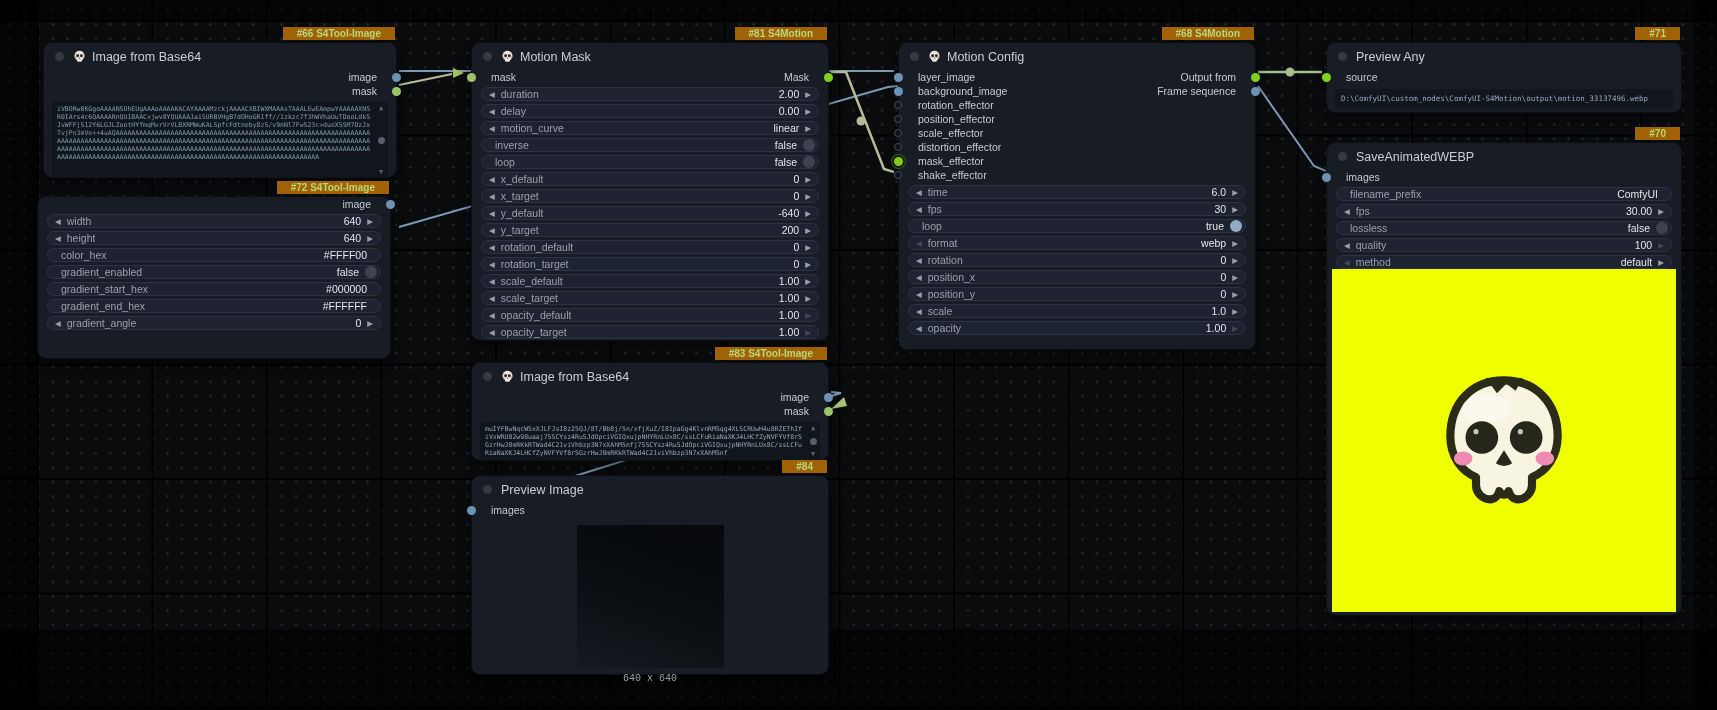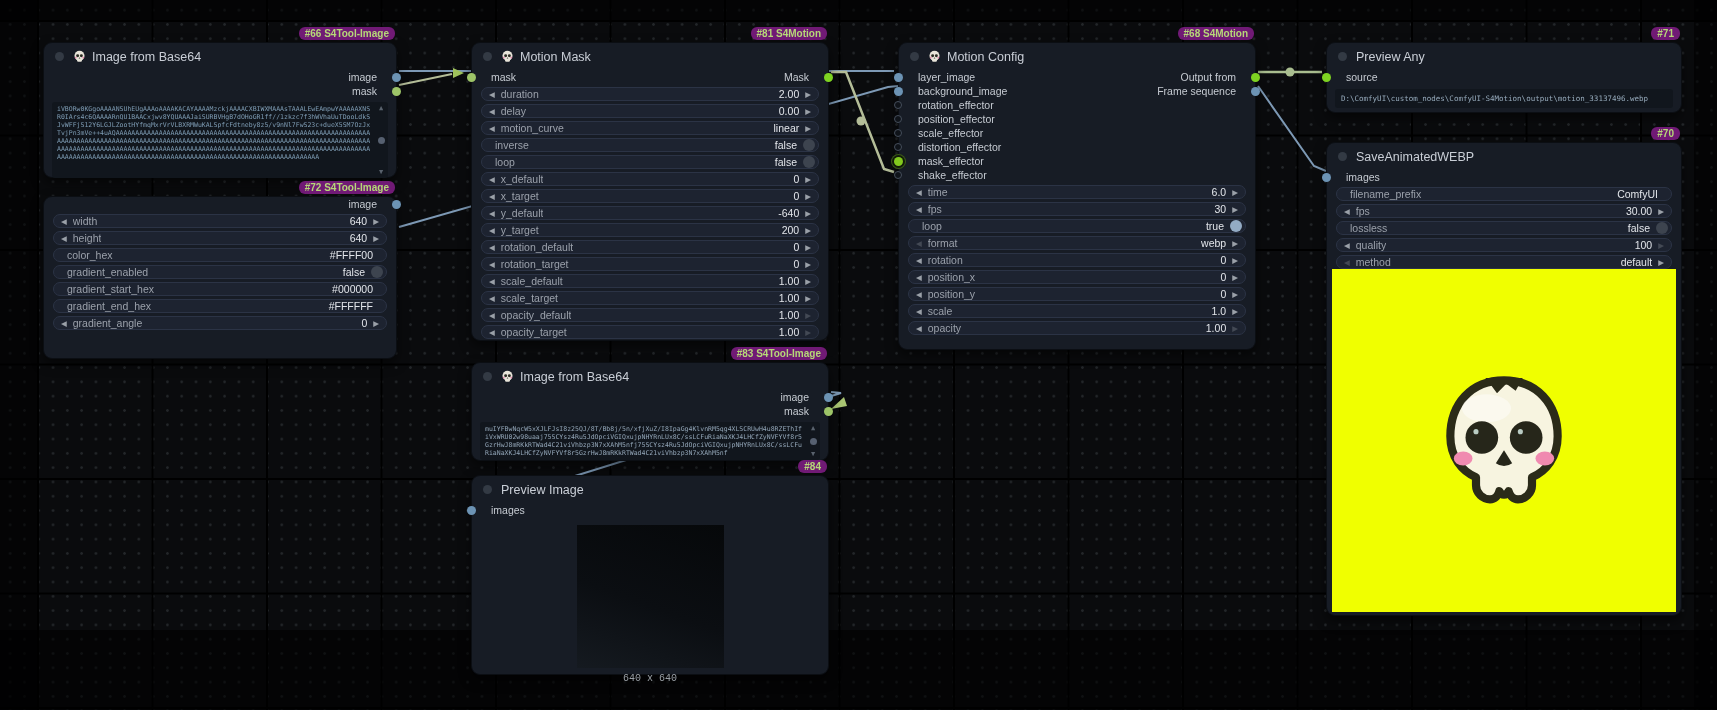--- a/index.html
+++ b/index.html
@@ -11,22 +11,22 @@
       linear-gradient(#000 2px, transparent 2px),
       linear-gradient(90deg, #000 2px, transparent 2px),
       radial-gradient(circle, #232629 1px, rgba(0,0,0,0) 1.6px);
     background-size:114.5px 114.5px,114.5px 114.5px,14.3px 14.3px;
     background-position:37px 20px,37px 20px,3px 3px;
   }
   .shade{position:absolute;background:rgba(0,0,0,.55);z-index:1;}
   #links{position:absolute;left:0;top:0;z-index:2;}
   .node{position:absolute;background:#171c25;border:1px solid #0b0e13;border-radius:9px;
         box-shadow:0 5px 12px rgba(0,0,0,.55);z-index:3;}
-  .badge{position:absolute;right:1px;top:-16px;background:#701a75;color:#b6d878;
-         font-size:10px;font-weight:bold;padding:1px 6px;border-radius:6px;white-space:nowrap;}
+  .badge{position:absolute;right:1px;top:-16px;background:#a16207;color:#b6d878;
+         font-size:10px;font-weight:bold;padding:1px 14px;border-radius:0;white-space:nowrap;}
   .ntitle{display:flex;align-items:center;height:27px;padding:0 11px;color:#c9ced6;font-size:12.5px;}
   .sdot{width:9px;height:9px;border-radius:50%;background:#333a44;margin-right:9px;flex:0 0 auto;}
   .nicon{margin-right:6px;display:flex;flex:0 0 auto;}
   .pins{position:relative;}
   .pin{position:relative;height:14px;display:flex;align-items:center;padding:0 10px;
        font-size:10.5px;color:#c6cbd2;}
   .pin.in .d{position:absolute;left:-5px;}
   .pin.in span.plabel{margin-left:9px;}
   .pin.out{justify-content:flex-end;}
   .pin.out .d{position:absolute;right:-5px;}
@@ -123,21 +123,21 @@
     <div class="b64" style="height:76px;">
       <span>iVBORw0KGgoAAAANSUhEUgAAAoAAAAKACAYAAAAMzckjAAAACXBIWXMAAAsTAAALEwEAmpwYAAAAAXNSR0IArs4c6QAAAARnQU1BAACxjwv8YQUAAAJaiSURBVHgB7dOHoGR1ff//1zkzc7f3hWVhaUuTDooLdkSJvWFFjS12Y6LGJLZootHYfmqMxrVrVLBXRMWuKALSpfcFdtneby8z5/v9nNl7FwS23c+dueX5SM7OzJxTvjPn3mVe++4uAQAAAAAAAAAAAAAAAAAAAAAAAAAAAAAAAAAAAAAAAAAAAAAAAAAAAAAAAAAAAAAAAAAAAAAAAAAAAAAAAAAAAAAAAAAAAAAAAAAAAAAAAAAAAAAAAAAAAAAAAAAAAAAAAAAAAAAAAAAAAAAAAAAAAAAAAAAAAAAAAAAAAAAAAAAAAAAAAAAAAAAAAAAAAAAAAAAAAAAAAAAAAAAAAAAAAAAAAAAAAAAAAAAAAAAAAAAAAAAAAAAAAAAAAAAAAAAAAAAAAAAAAAAAAAAAAAAAAAAAAAAAAAAAAAAAAA</span>
       <div class="sbar">
         <span>▲</span>
         <span class="sthumb"></span>
         <span>▼</span>
       </div>
     </div>
   </div>
 
-  <div class="node" style="left:43px;top:196px;width:352px;height:161px;">
+  <div class="node" style="left:37px;top:196px;width:352px;height:161px;">
     <div class="badge">#72 S4Tool-Image</div>
     <div class="pins">
       <div class="pin out">
         <span class="plabel">image</span>
         <span class="d d-img"></span>
       </div>
     </div>
     <div class="row">
       <span class="arr">◀</span>
       <span class="wl">width</span>

